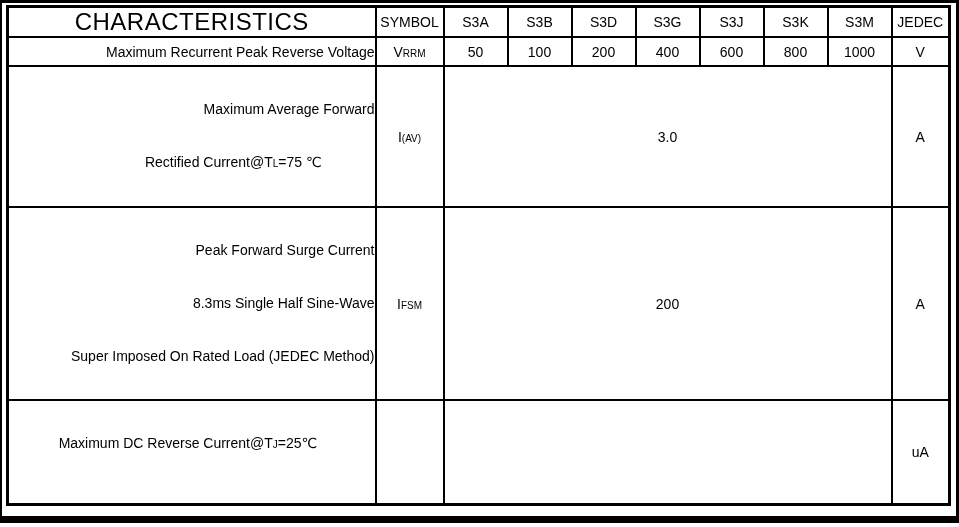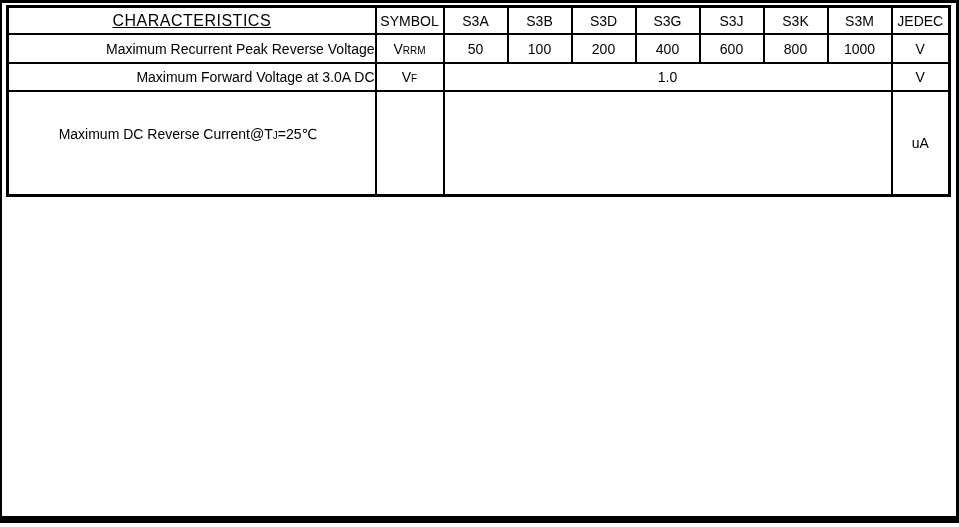--- a/index.html
+++ b/index.html
@@ -26,21 +26,21 @@
   }
   .spec-table th, .spec-table td {
     border:2px solid #000;
     padding:0;
     font-weight:normal;
     font-size:14px;
     vertical-align:middle;
     overflow:hidden;
   }
   .spec-table th { text-align:center; }
-  th.char-h { font-size:16px; letter-spacing:0.5px;text-decoration:underline; }
+  th.char-h { font-size:24px; letter-spacing:0.5px; }
   td.char {
     text-align:right;
     padding-left:4px;
     white-space:pre-wrap;
   }
   td.sym, td.val, td.unit { text-align:center; }
   .sub { font-size:10px; letter-spacing:0;margin-top:37px; }
   .cl { line-height:21px; }
   .flexline { display:flex; }
   .flexline .main { width:237px; flex:0 0 auto; }
@@ -94,28 +94,44 @@
         <td class="val">200</td>
         <td class="val">400</td>
         <td class="val">600</td>
         <td class="val">800</td>
         <td class="val">1000</td>
         <td class="unit">V</td>
       </tr>
 
 
 
+      <tr class="h42">
+        <td class="char">
+          <div class="cl">Maximum Average Forward</div>
+          <div class="cl flexline">
+            <span class="main">Rectified Current</span>
+            <span class="cond"><span>@T</span><span class="sub">L</span><span>=75 ℃</span></span>
+          </div>
+        </td>
+        <td class="sym"><span>I</span><span class="sub">(AV)</span></td>
+        <td class="val" colspan="7">3.0</td>
+        <td class="unit">A</td>
+      </tr>
 
+      <tr class="h64">
+        <td class="char">
+          <div class="cl">Peak Forward Surge Current</div>
+          <div class="cl">8.3ms Single Half Sine-Wave</div>
+          <div class="cl">Super Imposed On Rated Load (JEDEC Method)</div>
+        </td>
+        <td class="sym"><span>I</span><span class="sub">FSM</span></td>
+        <td class="val" colspan="7">200</td>
+        <td class="unit">A</td>
+      </tr>
 
-      <tr class="h26">
-        <td class="char">Maximum Forward Voltage at 3.0A DC</td>
-        <td class="sym"><span>V</span><span class="sub">F</span></td>
-        <td class="val" colspan="7">1.0</td>
-        <td class="unit">V</td>
-      </tr>
 
       <tr class="h43">
         <td class="char">
           <div class="cl flexline">
             <span class="main">Maximum DC Reverse Current</span>
             <span class="cond"><span>@T</span><span class="sub">J</span><span>=25℃</span></span>
           </div>
           
         </td>
         <td class="sym"></td>

